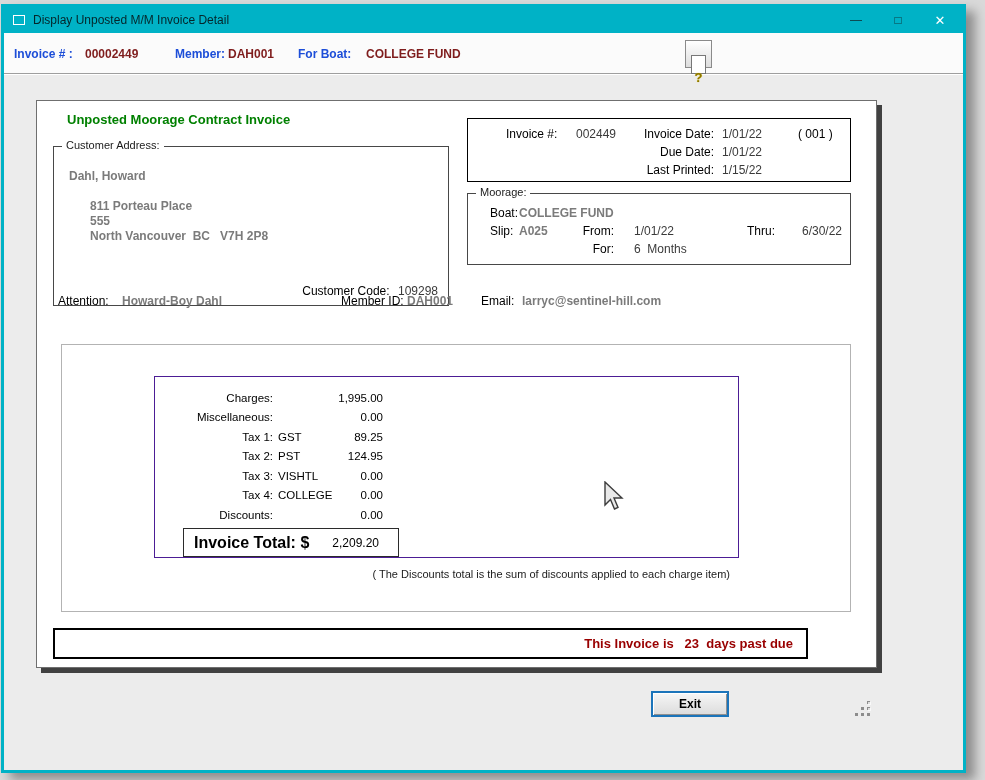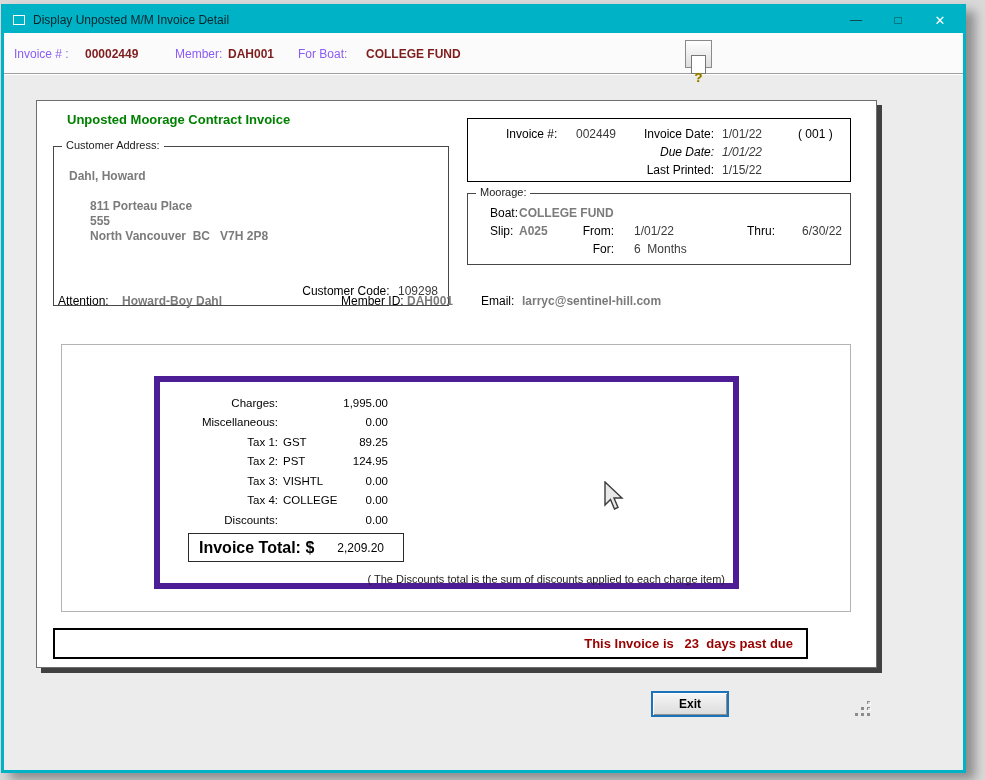--- a/index.html
+++ b/index.html
@@ -29,21 +29,21 @@
   .wc .glyph { color:#103a40; font-size:12px; }
   .wc.close .glyph { color:#ffffff; font-size:13px; }
 
   
   .headerbar {
     position:absolute; left:0; top:26px; right:0; height:41px;
     background:#fbfbfb; border-bottom:1px solid #9e9e9e;
     box-shadow:0 1px 0 #fff;
   }
   .headerbar span { position:absolute; top:14px; }
-  .hlabel { color:#8b5cf6; }
+  .hlabel { color:#1d4ed8;font-weight:bold; }
   .hvalue { font-weight:bold; color:#7f1d1d; }
   .help-btn {
     position:absolute; left:681px; top:7px; width:27px; height:28px;
     border:1px solid #8a8a8a; background:linear-gradient(#ffffff,#dddddd);
     display:flex; align-items:center; justify-content:center; cursor:pointer;
   }
   .help-page {
     width:15px; height:19px; background:#fff; border:1px solid #777;
     position:relative; display:flex; align-items:center; justify-content:center;
   }
@@ -66,21 +66,21 @@
   .dval { color:#3a3a3a; }
 
   .cust-box { left:16px; top:45px; width:396px; height:160px; }
   .cust-name { position:absolute; left:15px; top:22px; }
   .cust-addr { position:absolute; left:36px; top:52px; line-height:15px; }
   .cust-addr span { display:block; }
   .cust-code { position:absolute; right:10px; bottom:7px; }
 
   .dates-box { position:absolute; left:430px; top:17px; width:384px; height:64px; border:1px solid #000; background:#fff; }
   .dates-box span { position:absolute; height:14px; }
-  .dr1 { top:8px; } .dr2 { top:26px;font-style:italic; } .dr3 { top:44px; }
+  .dr1 { top:8px; } .dr2 { top:26px; } .dr3 { top:44px; }
   .dl-left  { left:38px; }
   .dv-left  { left:108px; }
   .dl-right { left:148px; width:98px; text-align:right; }
   .dv-right { left:254px; }
   .d-extra  { left:330px; }
 
   .moor-box { left:430px; top:92px; width:384px; height:72px; }
   .moor-box span { position:absolute; height:14px; }
   .mr1 { top:12px; } .mr2 { top:30px; } .mr3 { top:48px; }
   .m-lab1 { left:22px; }
@@ -102,21 +102,21 @@
     padding:2px 8px 1px 8px; font-weight:bold; height:17px; cursor:pointer;
     margin-right:1px;
   }
   .tab.active { background:#fff; height:19px; padding-top:3px; position:relative; }
   .tab-panel {
     position:absolute; left:24px; top:243px; width:790px; height:268px;
     border:1px solid #b3b3b3; background:#fff; z-index:1;
   }
 
   
-  .totals-box { position:absolute; left:117px; top:275px; width:585px; height:213px; border:6px solid #4c1d95; background:#fff; z-index:2; }
+  .totals-box { position:absolute; left:117px; top:275px; width:585px; height:182px; border:1px solid #4c1d95; background:#fff; z-index:2; }
   .trows { position:absolute; left:0; top:11px; }
   .trow { display:grid; grid-template-columns:118px 52px 58px; height:19.5px; align-items:center; font-size:11.5px; }
   .tl { text-align:right; }
   .tc { padding-left:5px; }
   .tv { text-align:right; }
   .total-box {
     position:absolute; left:28px; top:151px; width:216px; height:29px;
     border:1px solid #2b2b2b; display:flex; align-items:center;
   }
   .total-box .itl { font-weight:bold; padding-left:10px; font-size:16px; }

